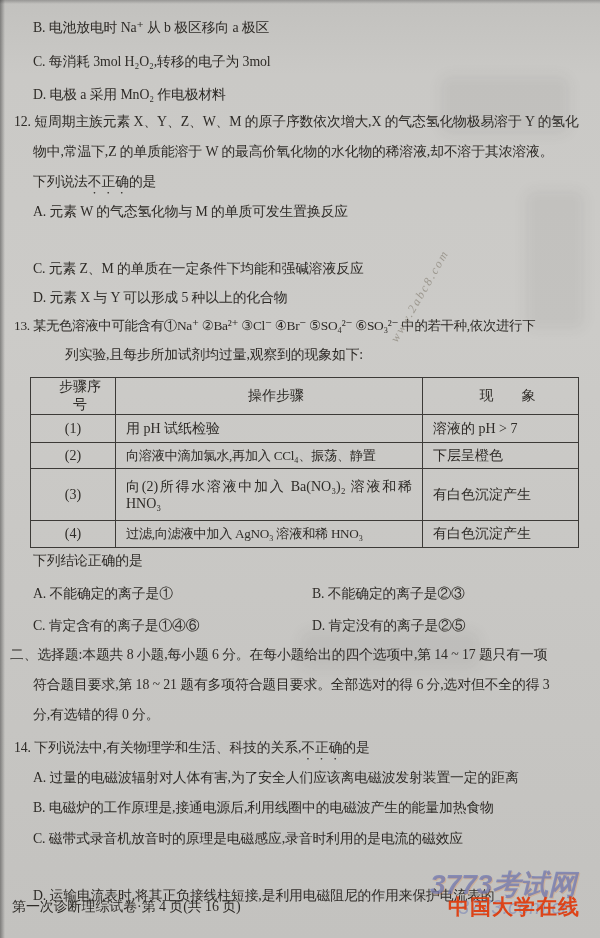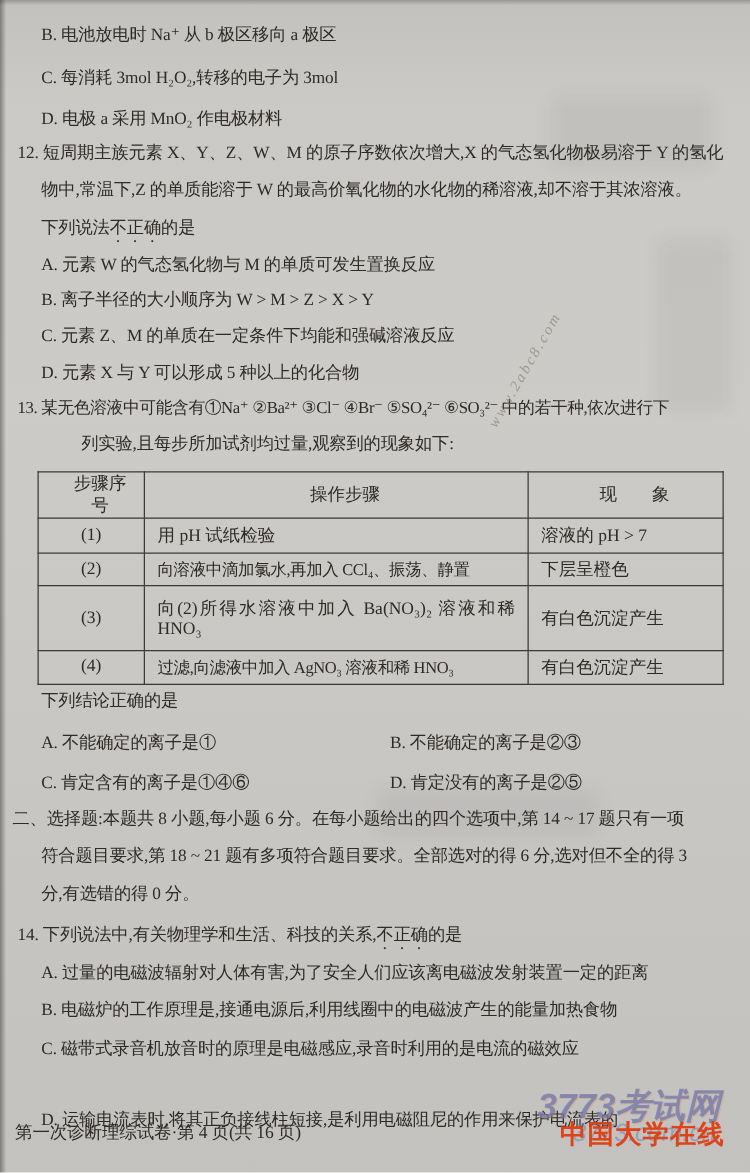--- a/index.html
+++ b/index.html
@@ -52,21 +52,20 @@
   <div class="line" style="left:33px;top:18px;">B. 电池放电时 Na⁺ 从 b 极区移向 a 极区</div>
   <div class="line" style="left:33px;top:52px;">C. 每消耗 3mol H₂O₂,转移的电子为 3mol</div>
   <div class="line" style="left:33px;top:85px;">D. 电极 a 采用 MnO₂ 作电极材料</div>
 
   <div class="line" style="left:14px;top:112px;">12. 短周期主族元素 X、Y、Z、W、M 的原子序数依次增大,X 的气态氢化物极易溶于 Y 的氢化</div>
   <div class="line" style="left:33px;top:142px;">物中,常温下,Z 的单质能溶于 W 的最高价氧化物的水化物的稀溶液,却不溶于其浓溶液。</div>
   <div class="line" style="left:33px;top:172px;">
     <span>下列说法</span><span class="emph">不正确</span><span>的是</span>
   </div>
   <div class="line" style="left:33px;top:202px;">A. 元素 W 的气态氢化物与 M 的单质可发生置换反应</div>
-  <div class="line" style="left:33px;top:230px;">B. 离子半径的大小顺序为 W &gt; M &gt; Z &gt; X &gt; Y</div>
   <div class="line" style="left:33px;top:259px;">C. 元素 Z、M 的单质在一定条件下均能和强碱溶液反应</div>
   <div class="line" style="left:33px;top:288px;">D. 元素 X 与 Y 可以形成 5 种以上的化合物</div>
 
   <div class="line cram" style="left:14px;top:316px;">13. 某无色溶液中可能含有①Na⁺ ②Ba²⁺ ③Cl⁻ ④Br⁻ ⑤SO₄²⁻ ⑥SO₃²⁻ 中的若干种,依次进行下</div>
   <div class="line" style="left:33px;top:345px;margin-left:32px;">列实验,且每步所加试剂均过量,观察到的现象如下:</div>
 
   <table class="exp">
     <colgroup>
         <col style="width:85px">
         <col style="width:307px">

